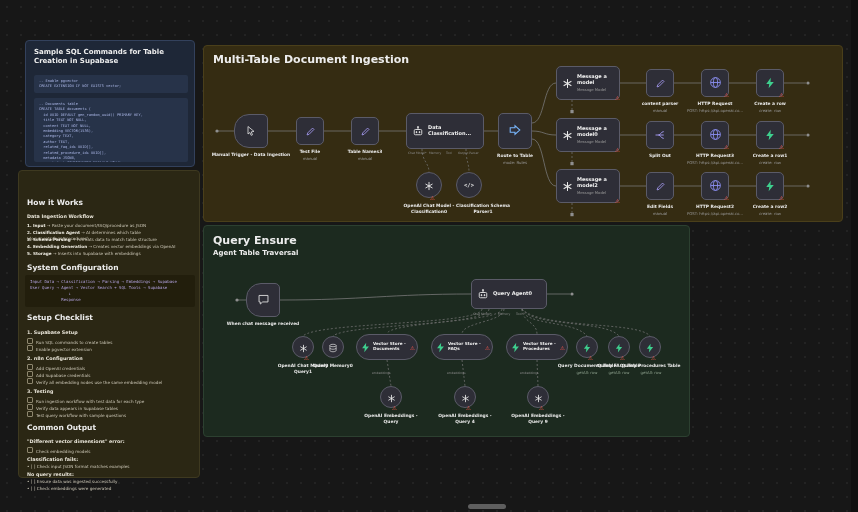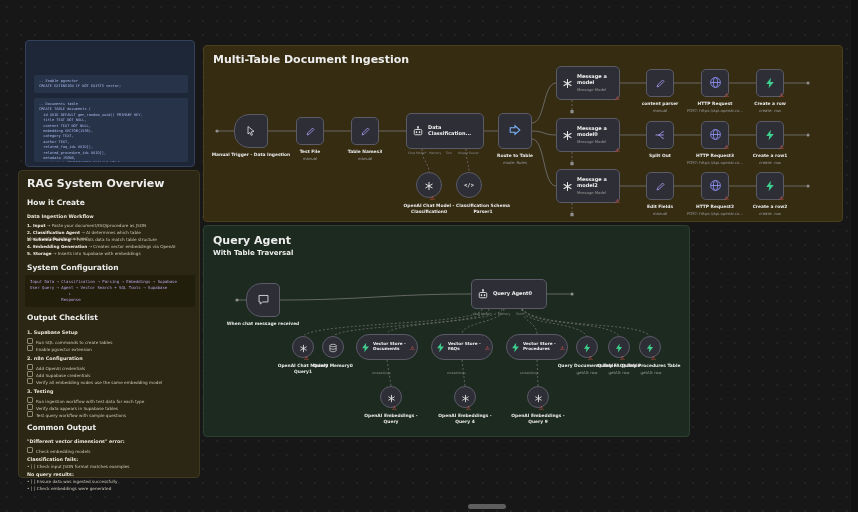--- a/index.html
+++ b/index.html
@@ -54,55 +54,55 @@
               font-size:5.5px; font-weight:bold; }
   .hscroll { position:absolute; left:468px; top:504px; width:38px; height:5px; border-radius:3px; background:#5e5e5e; }
   .vtrack { position:absolute; right:0; top:0; width:7px; height:512px; background:#101010; }
 </style>
 </head>
 <body>
 
 <div class="canvas">
 
   <div class="sticky sticky-sql">
+    <div class="stitle t-sql">Sample SQL Commands for Table Creation in Supabase</div>
     <div class="codeblock" style="left:8px;top:34px;width:154px;height:18px;">-- Enable pgvector
 CREATE EXTENSION IF NOT EXISTS vector;</div>
     <div class="codeblock" style="left:8px;top:57px;width:154px;height:64px;">-- Documents table
 CREATE TABLE documents (
   id UUID DEFAULT gen_random_uuid() PRIMARY KEY,
   title TEXT NOT NULL,
   content TEXT NOT NULL,
   embedding VECTOR(1536),
   category TEXT,
   author TEXT,
   related_faq_ids UUID[],
   related_procedure_ids UUID[],
   metadata JSONB,
   created_at TIMESTAMPTZ DEFAULT NOW()
 );</div>
   </div>
 
   <div class="sticky sticky-rag">
-    <div class="stitle t-rag">RAG System Overview</div>
-    <div class="h2" style="left:8px;top:27px;">How it Create</div>
+    <div class="h2" style="left:8px;top:27px;">How it Works</div>
     <div class="h3" style="left:8px;top:43px;">Data Ingestion Workflow</div>
 
     <div class="bodyline" style="left:8px;top:52px;width:168px;"><b>1. Input</b><span> → Paste your document/FAQ/procedure as JSON</span></div>
     <div class="bodyline" style="left:8px;top:59px;width:168px;"><b>2. Classification Agent</b><span> → AI determines which table (documents/faqs/procedures)</span></div>
     <div class="bodyline" style="left:8px;top:66px;width:168px;"><b>3. Schema Parsing</b><span> → Formats data to match table structure</span></div>
     <div class="bodyline" style="left:8px;top:73px;width:168px;"><b>4. Embedding Generation</b><span> → Creates vector embeddings via OpenAI</span></div>
     <div class="bodyline" style="left:8px;top:80px;width:168px;"><b>5. Storage</b><span> → Inserts into Supabase with embeddings</span></div>
 
     <div class="h2" style="left:8px;top:92px;">System Configuration</div>
     <div class="codeblock olive" style="left:6px;top:104px;width:170px;height:32px;font-size:4px;">Input Data → Classification → Parsing → Embeddings → Supabase
 User Query → Agent → Vector Search + SQL Tools → Supabase
                 ↓
              Response</div>
 
-    <div class="h2" style="left:8px;top:142px;">Output Checklist</div>
+    <div class="h2" style="left:8px;top:142px;">Setup Checklist</div>
 
     <div class="h3" style="left:8px;top:159px;">1. Supabase Setup</div>
     <div class="bodyline" style="left:8px;top:167px;width:168px;"><span class="cb"></span><span>Run SQL commands to create tables</span></div>
     <div class="bodyline" style="left:8px;top:174px;width:168px;"><span class="cb"></span><span>Enable pgvector extension</span></div>
 
     <div class="h3" style="left:8px;top:185px;">2. n8n Configuration</div>
     <div class="bodyline" style="left:8px;top:193px;width:168px;"><span class="cb"></span><span>Add OpenAI credentials</span></div>
     <div class="bodyline" style="left:8px;top:200px;width:168px;"><span class="cb"></span><span>Add Supabase credentials</span></div>
     <div class="bodyline" style="left:8px;top:207px;width:168px;"><span class="cb"></span><span>Verify all embedding nodes use the same embedding model</span></div>
 
@@ -393,22 +393,22 @@
           </svg></span>
       <span class="warn">⚠</span>
     </div>
     <div class="nlabel" style="left:536px;top:158px;width:60px;">
         <div>Create a row2</div>
         <div class="nsub">create: row</div>
       </div>
   </div>
 
   <div class="sticky sticky-qry">
-    <div class="stitle t-qry">Query Agent</div>
-    <div class="stitle t-qry-sub">With Table Traversal</div>
+    <div class="stitle t-qry">Query Ensure</div>
+    <div class="stitle t-qry-sub">Agent Table Traversal</div>
 
     <svg class="wires" width="487" height="212">
       <g stroke="#777777" stroke-width="0.8" fill="none">
         <path d="M34,74 L42,74"></path>
         <path d="M76,74 C160,74 185,68 267,68"></path>
         <path d="M343,68 L366,68"></path>
       </g>
       <g stroke="#6e6e6e" stroke-width="0.8" fill="none" stroke-dasharray="2 2">
         <path d="M278,83 C278,99 112,96 99,110"></path>
         <path d="M285,83 C285,100 142,98 129,110"></path>

